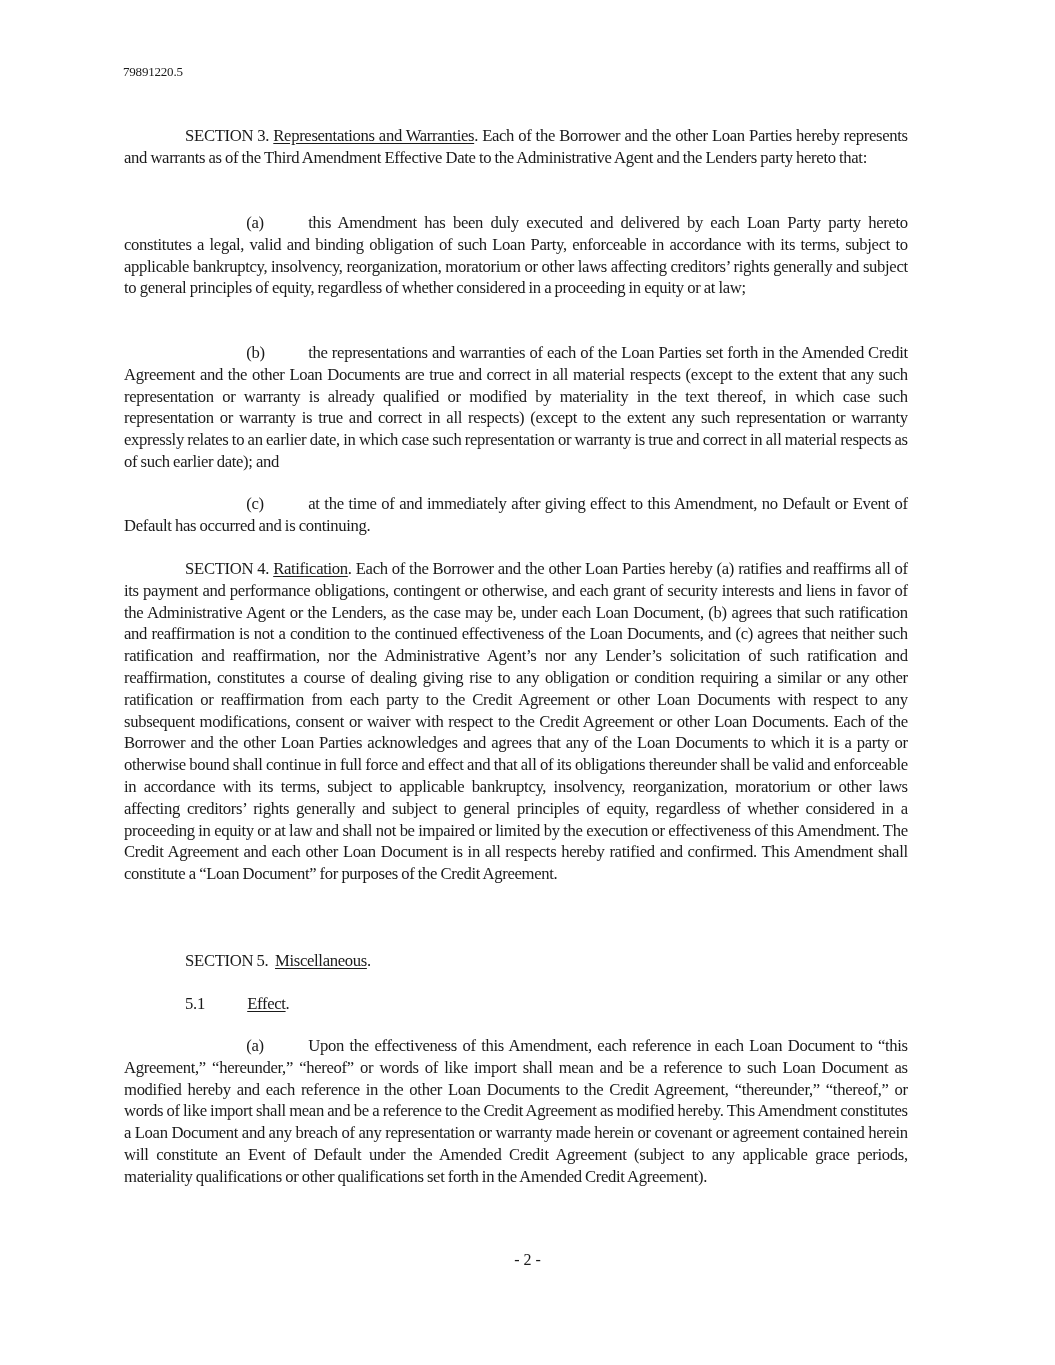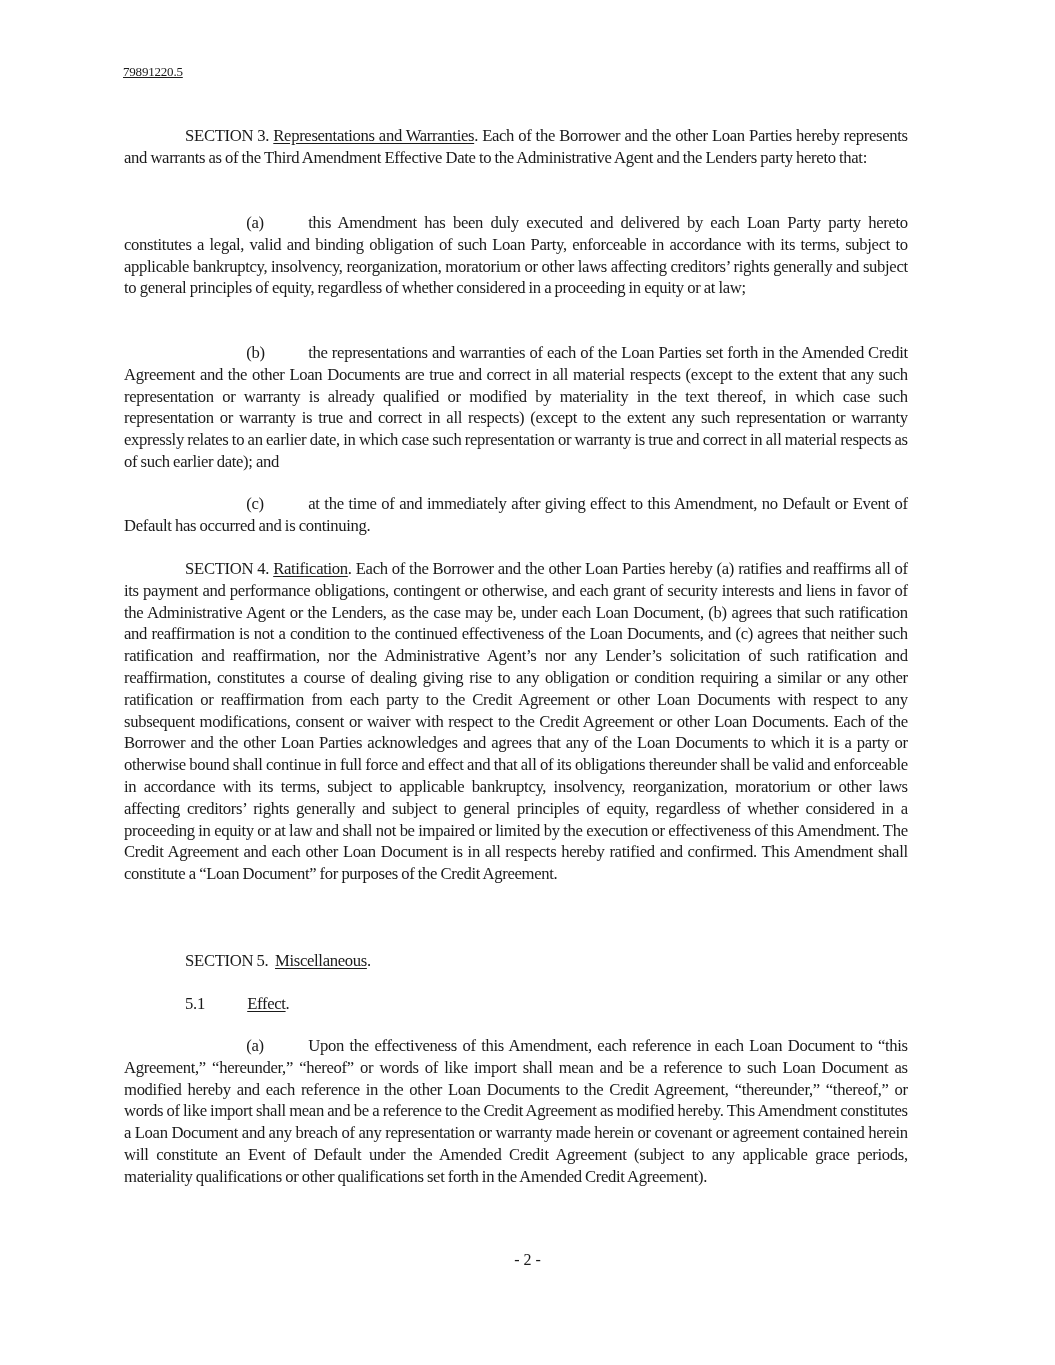--- a/index.html
+++ b/index.html
@@ -1,21 +1,21 @@
 <!DOCTYPE html>
 <html><head>
 <meta charset="utf-8">
 <style>
   html, body { margin: 0; padding: 0; background: #ffffff; }
   body {
     width: 1055px; height: 1365px; position: relative; overflow: hidden;
     font-family: "Liberation Serif", serif; color: #1a1a1a;
   }
   .page { position: absolute; left: 0; top: 0; width: 1055px; height: 1365px; }
-  .docid { position: absolute; left: 123px; top: 64px; font-size: 13px; letter-spacing: -0.2px; text-decoration: underline; }
+  .docid { position: absolute; left: 123px; top: 64px; font-size: 13px; letter-spacing: -0.2px; }
   .body-text {
     position: absolute; left: 124px; width: 808px;
     font-size: 17.2px; line-height: 21.8px; text-align: justify;
     letter-spacing: -0.35px; word-spacing: -0.5px;
     transform: scaleX(0.97); transform-origin: left top;
   }
   .p { margin: 0; }
   .indent1 { text-indent: 63px; }
   .indent2 { text-indent: 126px; }
   .tab { display: inline-block; width: 64px; text-indent: 0; }

